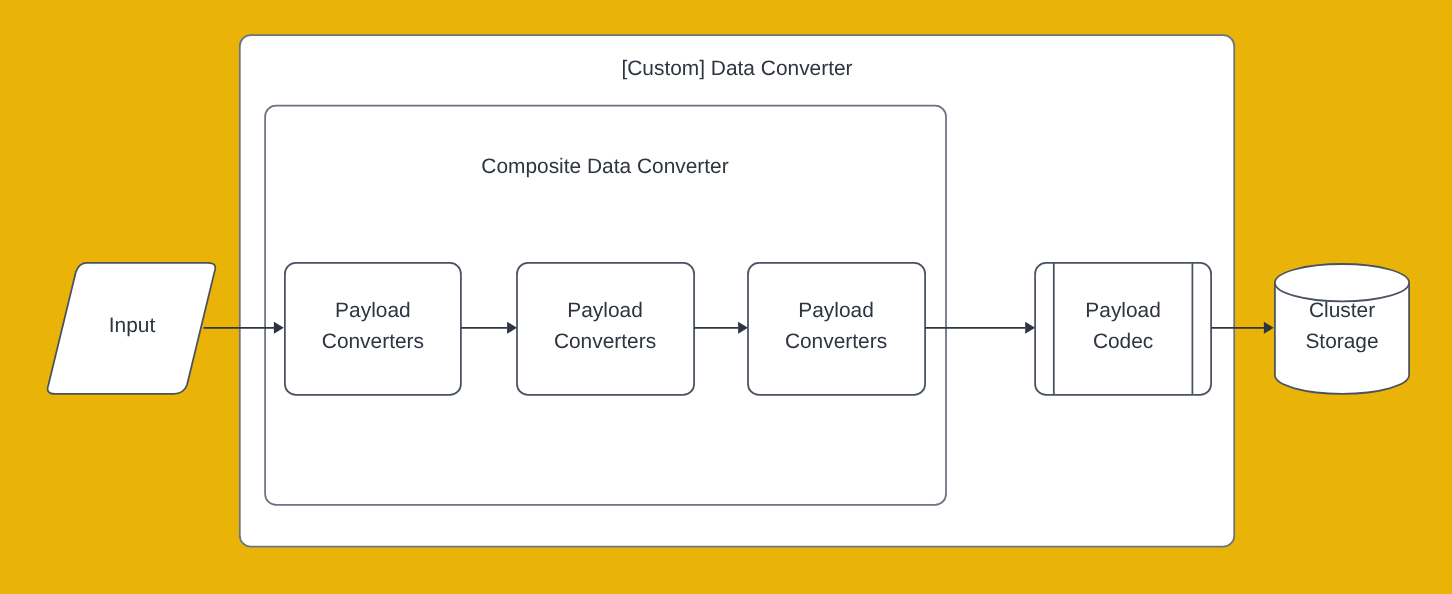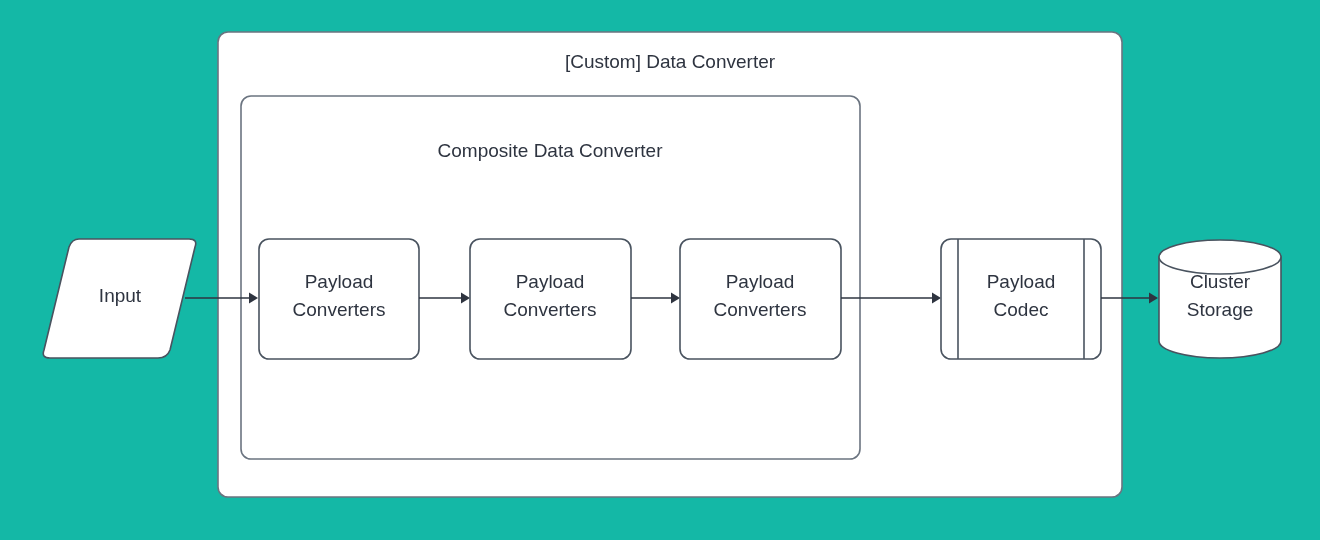--- a/index.html
+++ b/index.html
@@ -8,21 +8,21 @@
     background: #ffffff;
   }
   body {
     font-family: "Liberation Sans", sans-serif;
     color: #2e3440;
   }
   #canvas {
     position: relative;
     width: 1320px;
     height: 540px;
-    background: #14b8a6;
+    background: #eab308;
     overflow: hidden;
   }
   #diagram-svg {
     position: absolute;
     left: 0;
     top: 0;
     width: 1320px;
     height: 540px;
   }
   .shape-stroke {

